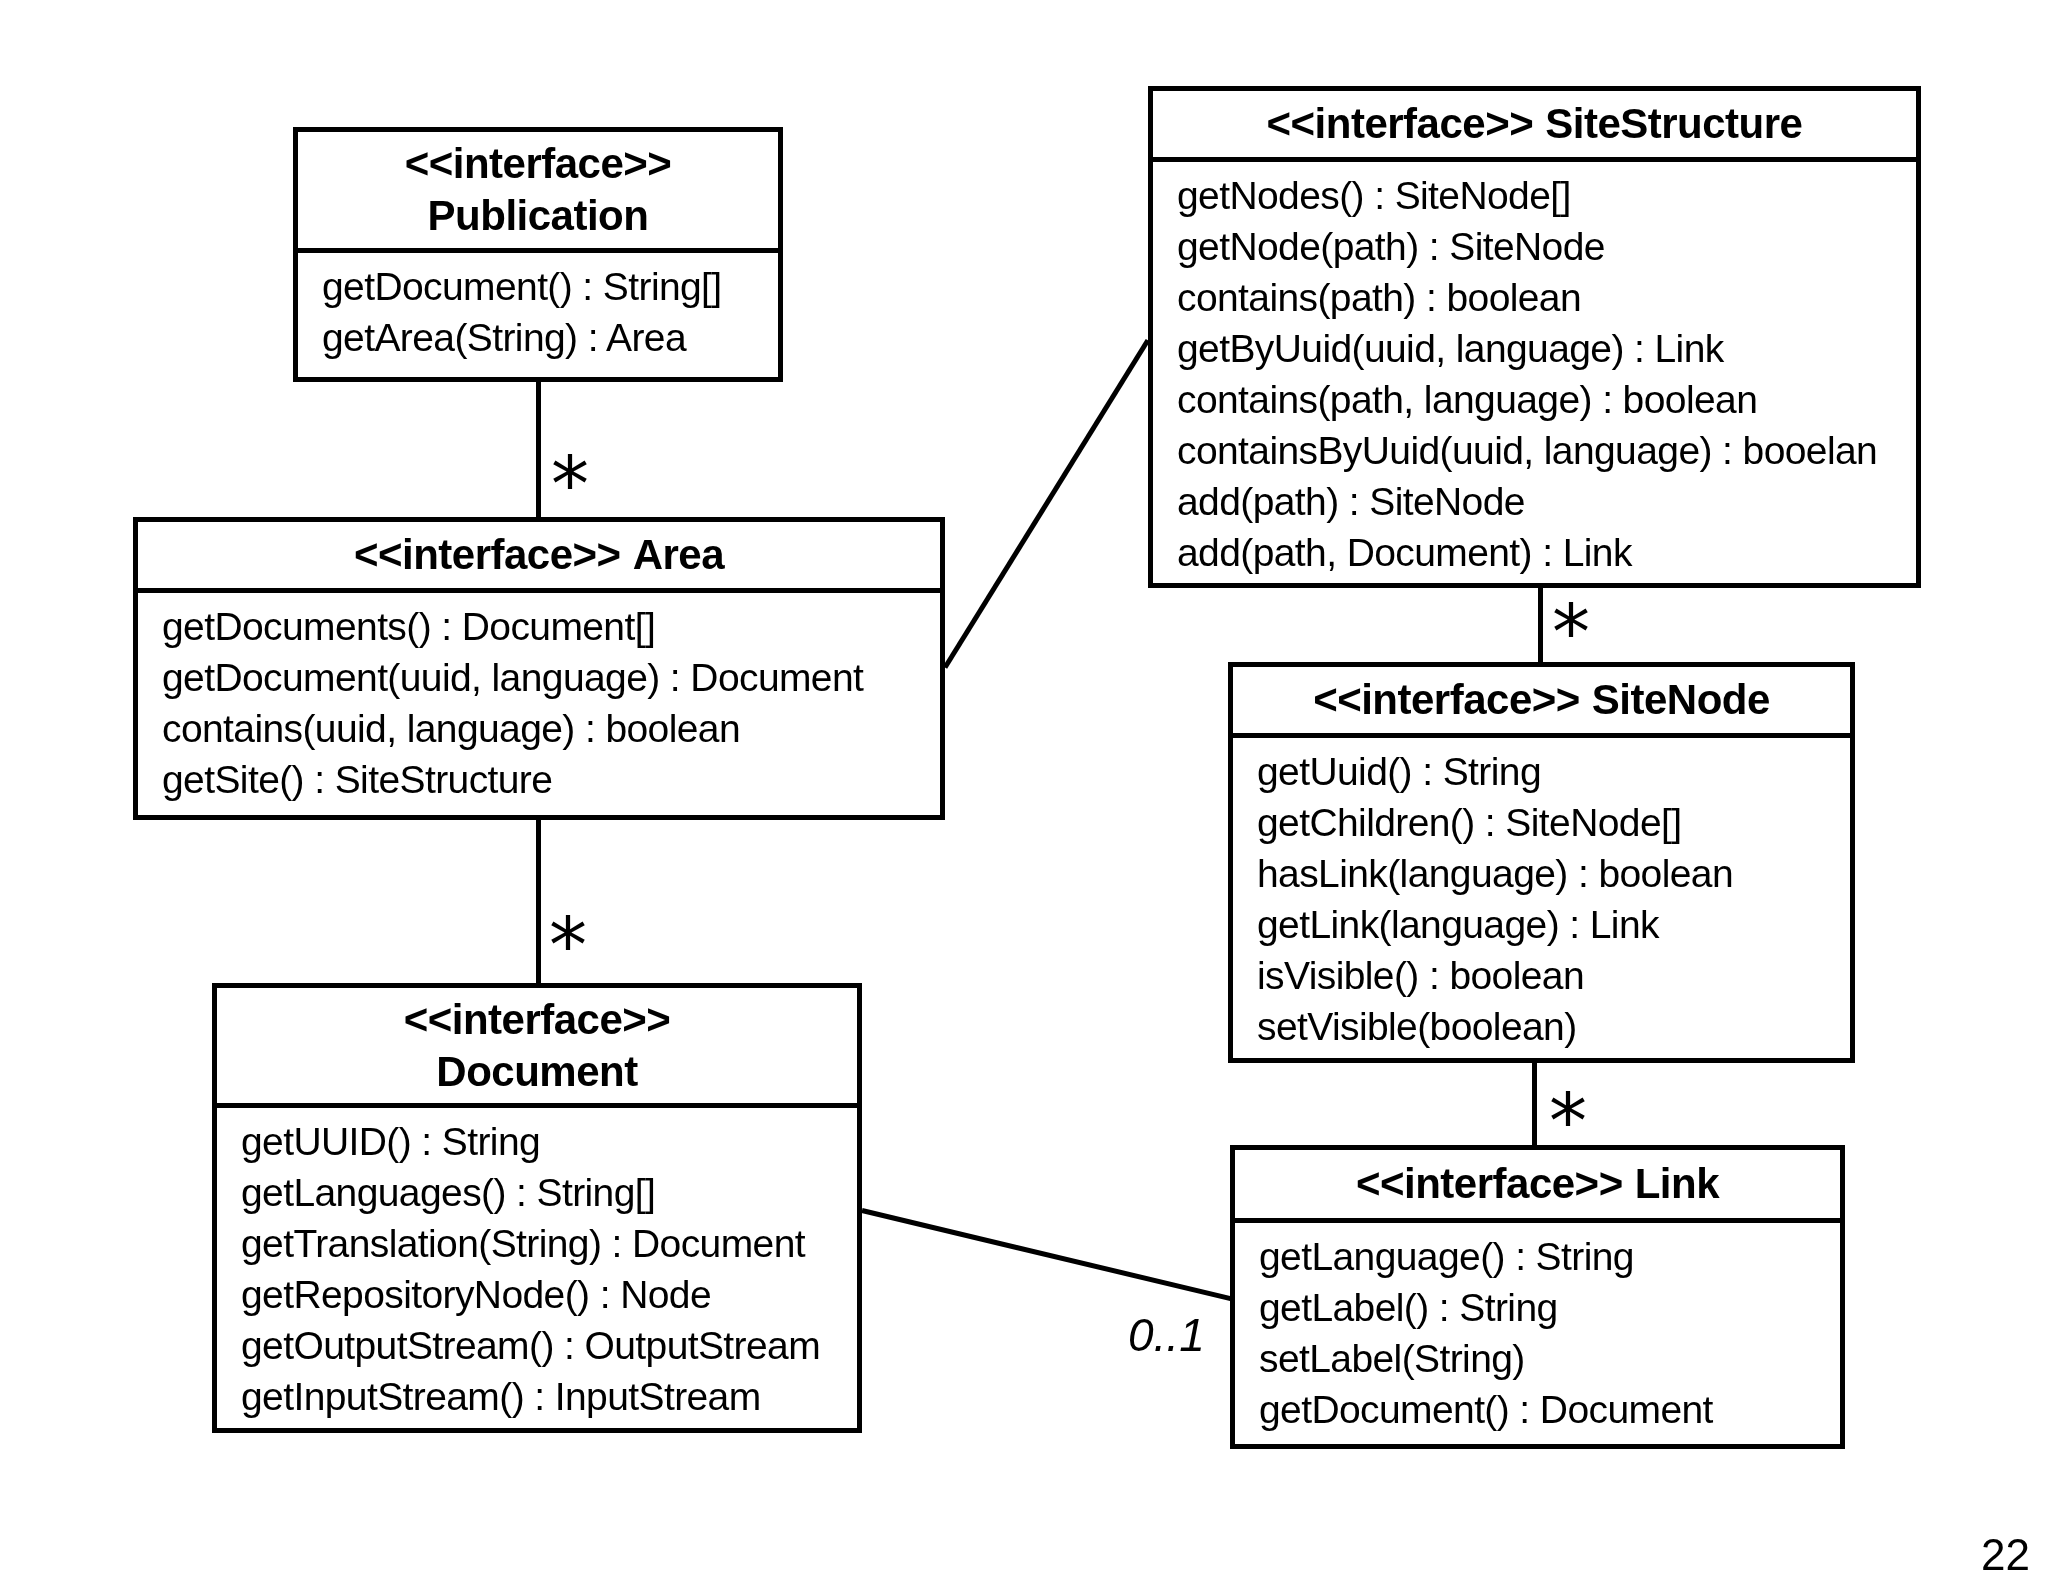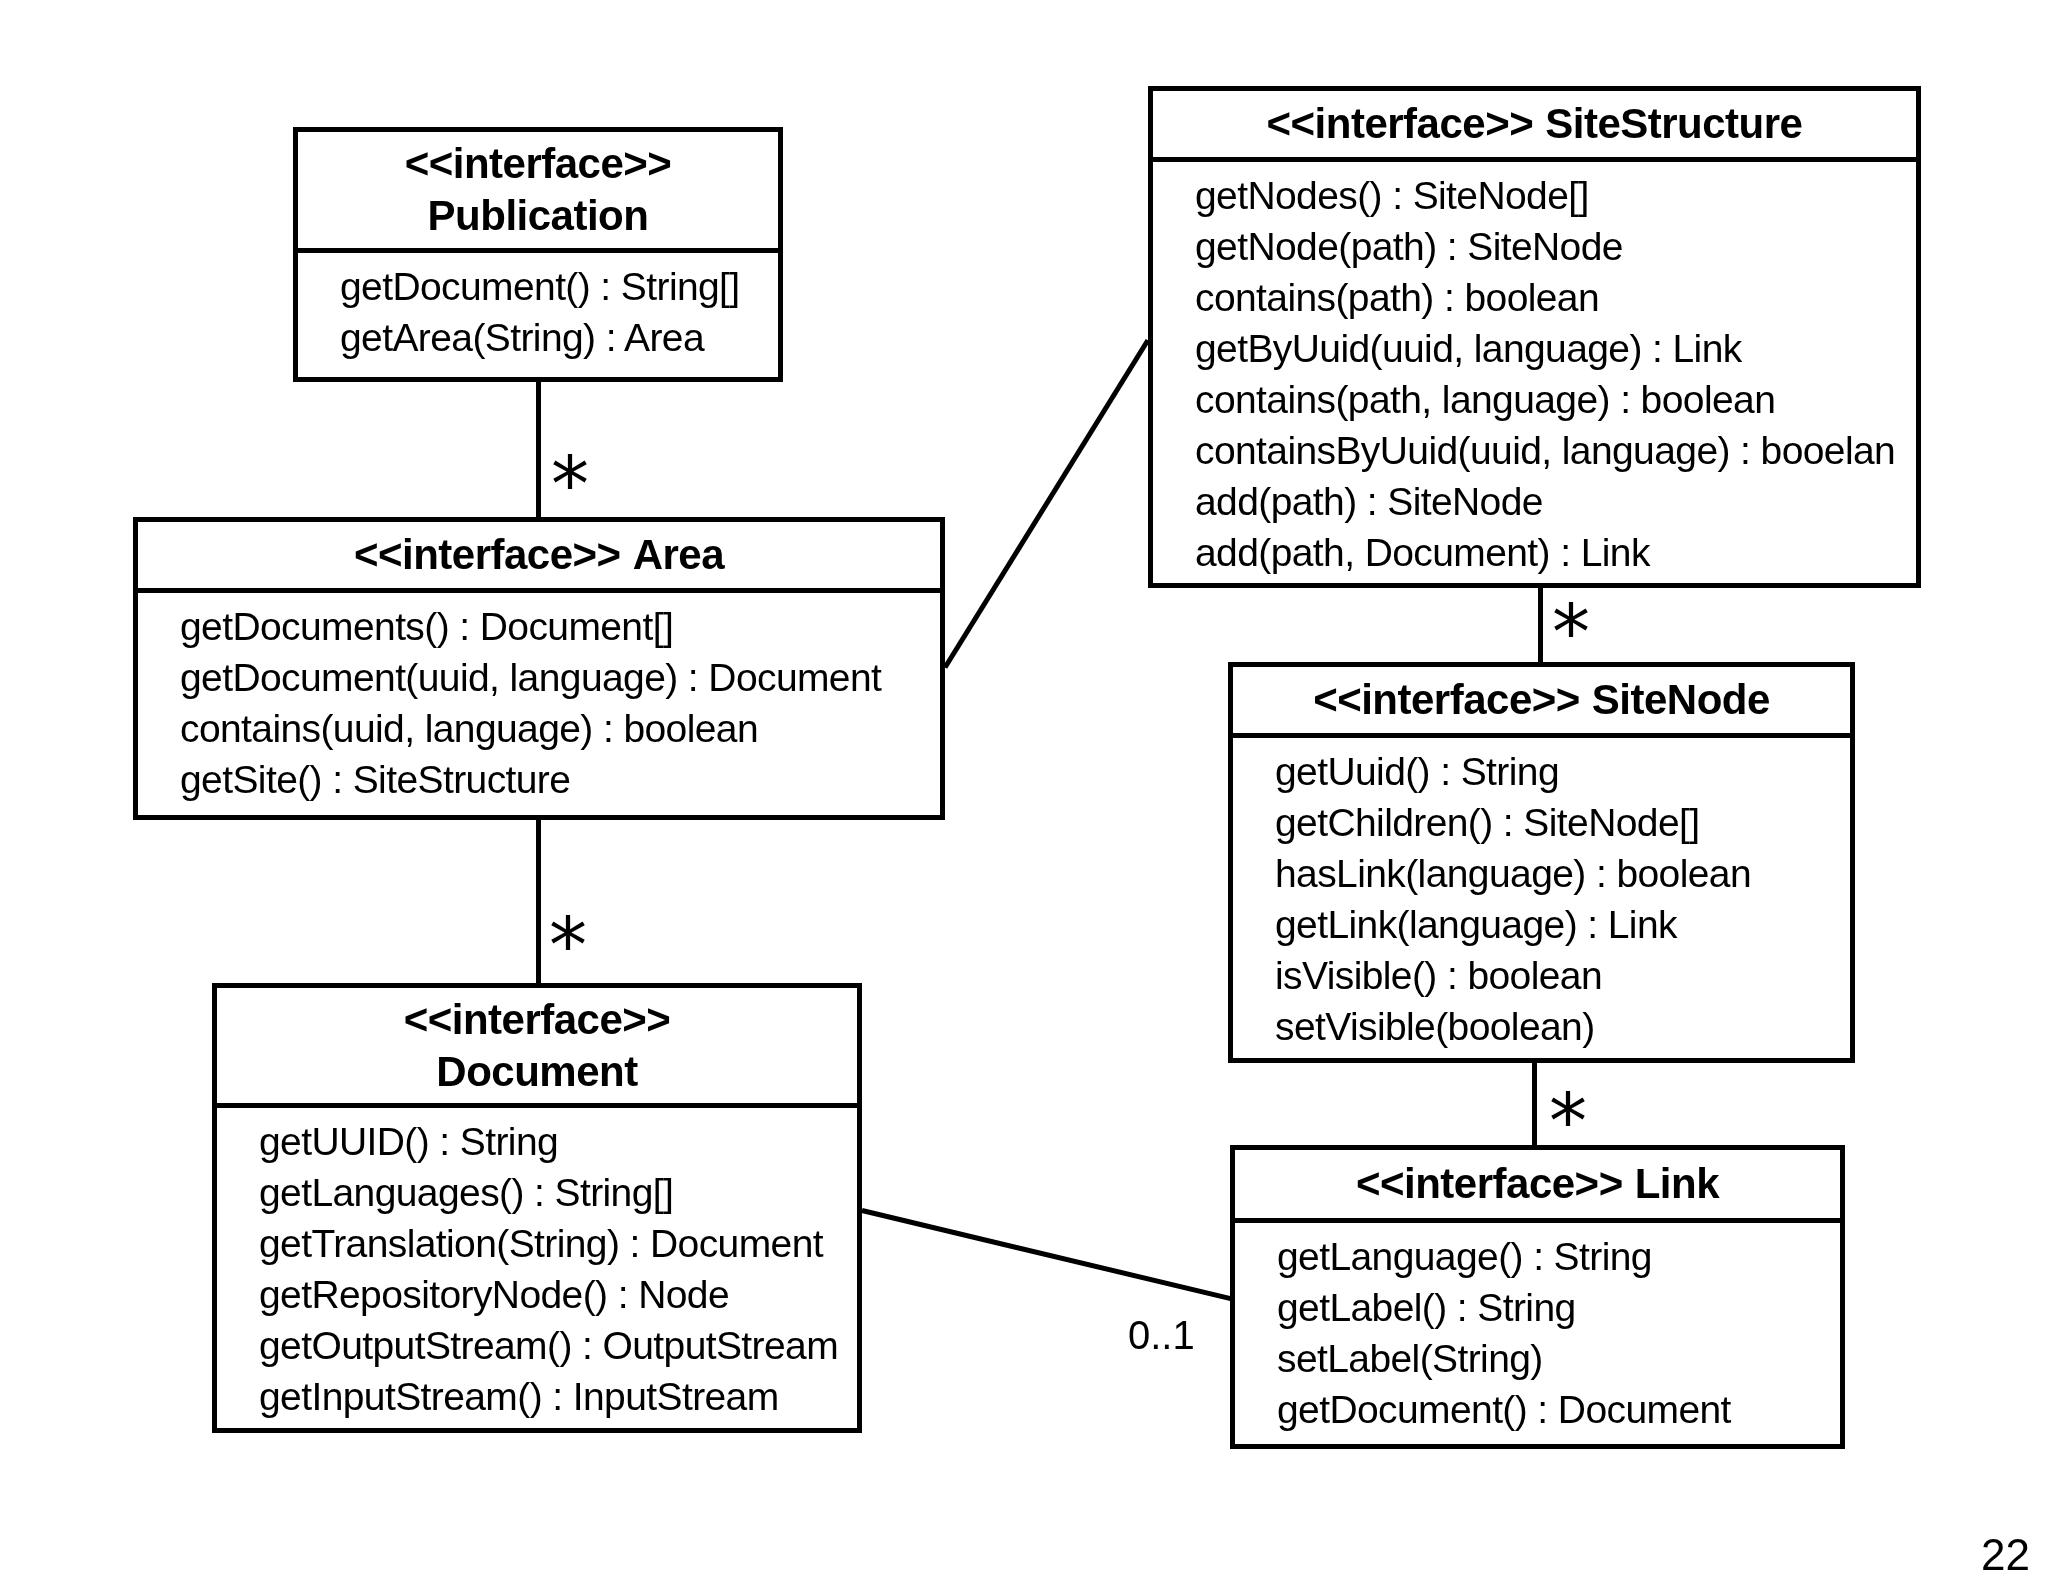--- a/index.html
+++ b/index.html
@@ -32,21 +32,21 @@
     font-size:42px;
     letter-spacing:-0.5px;
     text-align:center;
     flex:0 0 auto;
   }
   .uml-title.one-line{flex-direction:row;gap:12px;}
   .uml-title .stereo,.uml-title .cname{display:block;line-height:52px;white-space:pre;}
   .uml-title.one-line .stereo,.uml-title.one-line .cname{display:inline;line-height:normal;}
   .uml-methods{
     box-sizing:border-box;
-    padding:8px 10px 0 42px;
+    padding:8px 10px 0 24px;
     flex:1 1 auto;
     overflow:hidden;
   }
   .method-line{
     font-size:39px;
     line-height:51px;
     letter-spacing:-0.6px;
     white-space:pre;
   }
 
@@ -72,21 +72,21 @@
   .conn-pub-area {left:536px; top:382px; height:135px;}
   .conn-area-doc {left:536px; top:820px; height:163px;}
   .conn-ss-sn    {left:1538px;top:588px; height:74px;}
   .conn-sn-link  {left:1532px;top:1063px;height:82px;}
   .conn-area-ss  {left:945px; top:665px; width:385px; transform:rotate(-58.2deg);}
   .conn-doc-link {left:862px; top:1208px;width:379px; transform:rotate(13.45deg);}
 
   
   .mult{position:absolute;color:#000;}
   .mult-star{font-size:76px;line-height:76px;font-family:"DejaVu Sans",sans-serif;}
-  .mult-text{font-size:40px;line-height:46px;}
+  .mult-text{font-size:46px;line-height:46px;font-style:italic;}
   .m-pub-area{left:551px; top:447px;}
   .m-area-doc{left:549px; top:908px;}
   .m-ss-sn   {left:1552px;top:595px;}
   .m-sn-link {left:1549px;top:1084px;}
   .m-doc-link{left:1128px;top:1312px;}
 
   
   .page-number{
     position:absolute;
     right:18px;

